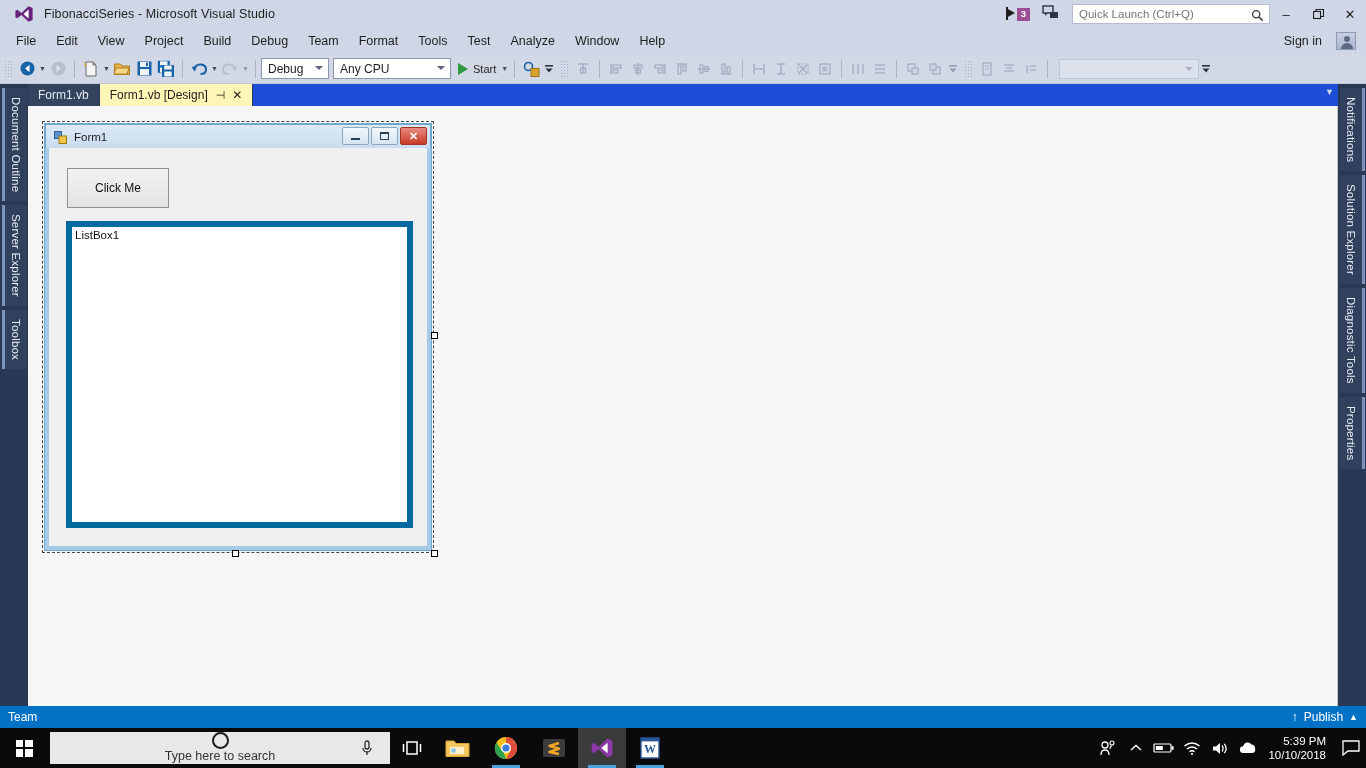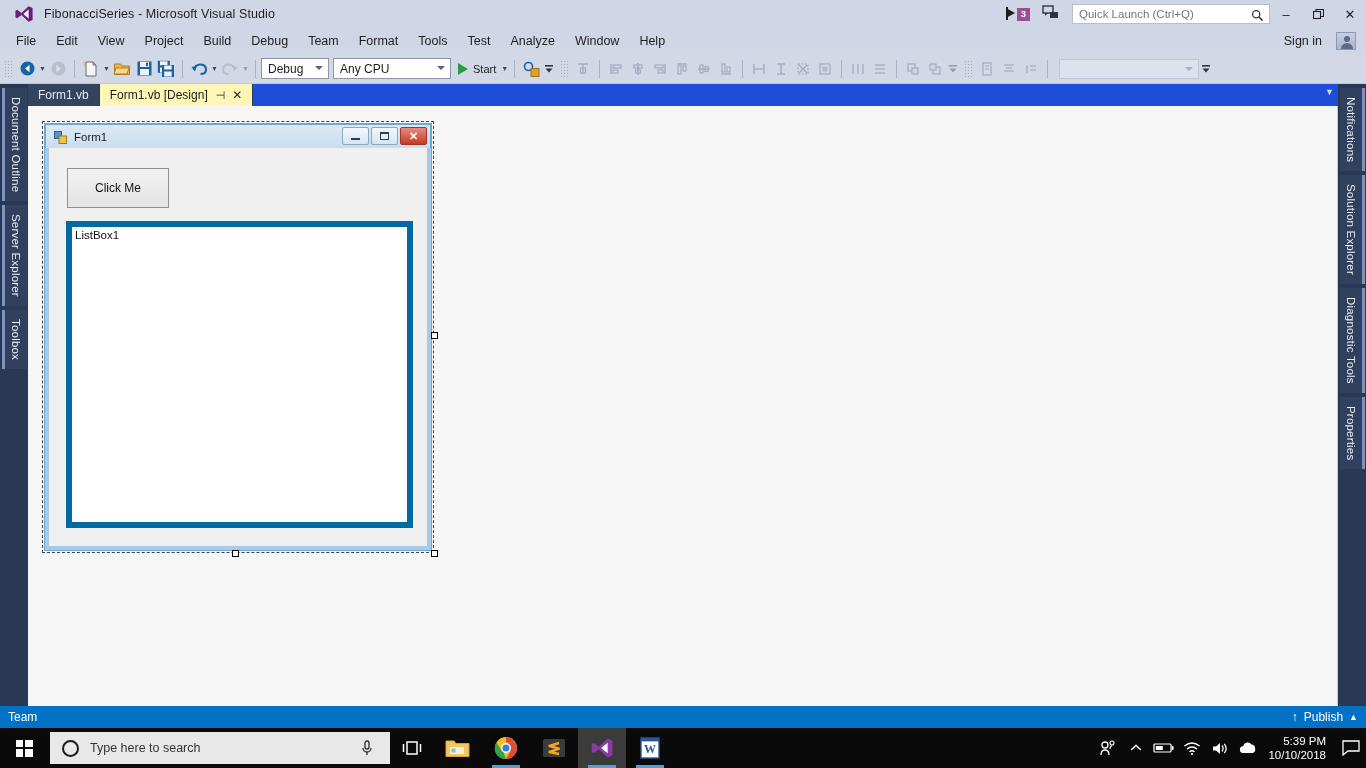--- a/index.html
+++ b/index.html
@@ -271,21 +271,21 @@
     position:absolute; left:0; top:728px; width:1366px; height:40px;
     background:#0a0a0a; display:flex; align-items:center;
   }
   .start-win {
     width: 48px; height:40px; display:flex; align-items:center; justify-content:center;
   }
   .win-logo { width:17px;height:17px; display:grid; grid-template-columns:1fr 1fr; grid-template-rows:1fr 1fr; gap:2px;}
   .win-logo div { background:#fff; }
   .search-box {
     width: 340px; height: 32px; background:#e8e8e8;
-    display:flex; align-items:center; position:relative; margin-left:2px;
+    display:flex; align-items:center; position:relative; margin-left:2px;flex-direction:column;
   }
   .search-circle {
     width:17px;height:17px;border:2px solid #1b1b1b;border-radius:50%;
     margin-left:12px; margin-right:11px;
   }
   .search-ph { font-size:12.5px; color:#343434; }
   .mic-icon { position:absolute; right:16px; top:8px; }
   .taskview { width:44px;height:40px;display:flex;align-items:center;justify-content:center; }
   .tb-apps { display:flex; align-items:center; height:40px; }
   .tb-app {

